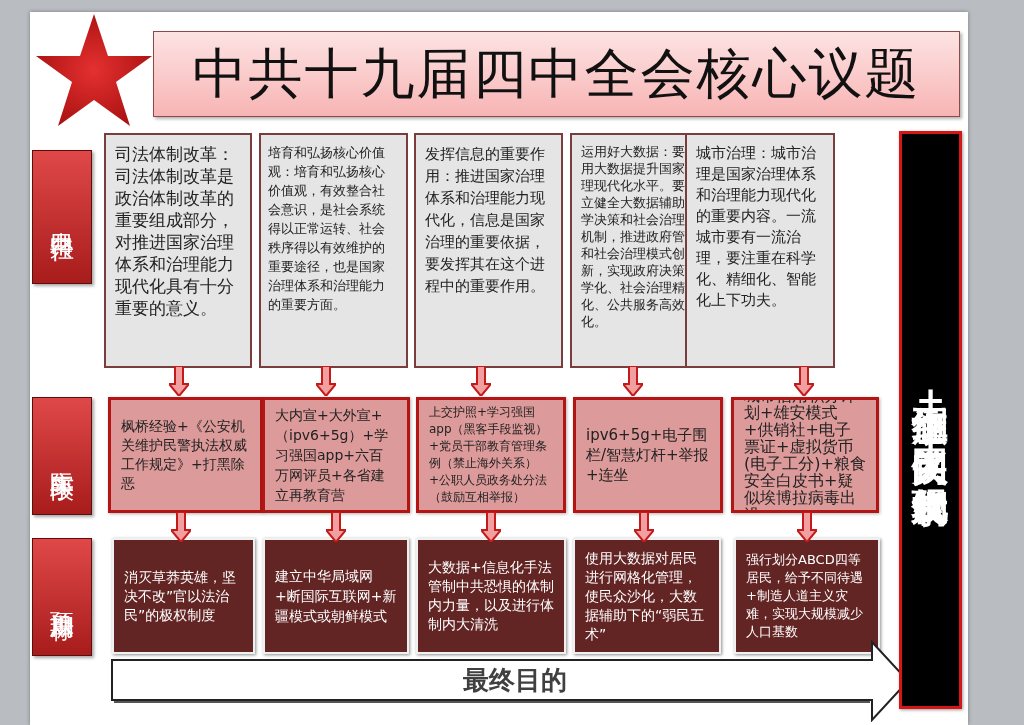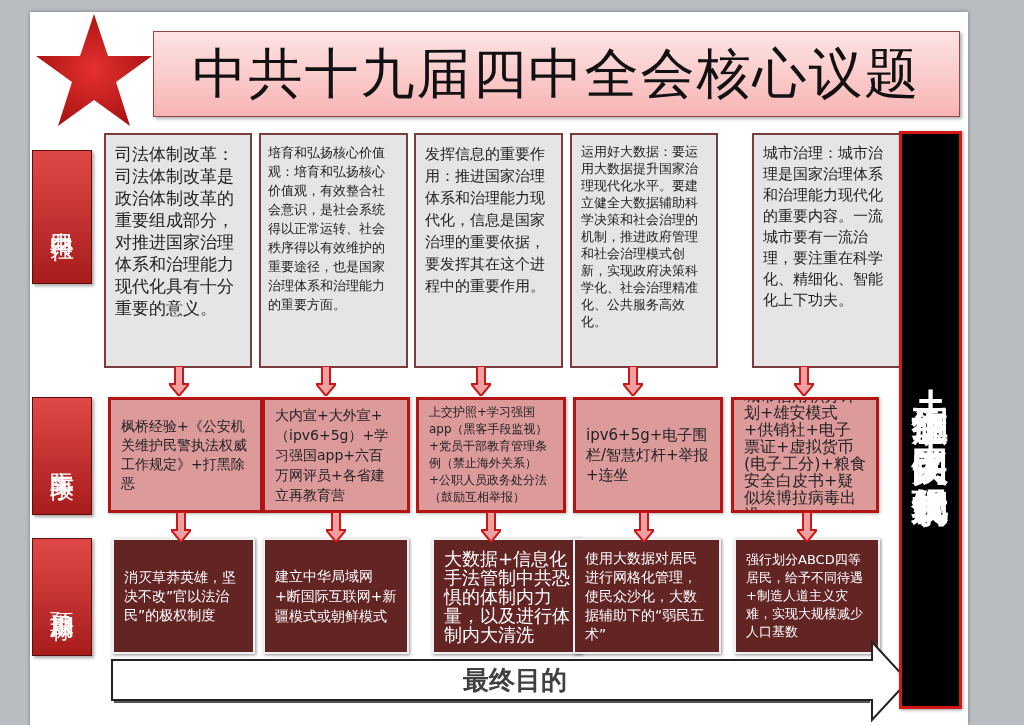--- a/index.html
+++ b/index.html
@@ -118,35 +118,35 @@
 <div class="box goal" style="left:263px;width:146px;font-size:14px;line-height:20px;">
   <span>建立中华局域网+断国际互联网+新疆模式或朝鲜模式</span>
 </div>
 
 <div class="box claim" style="left:414px;width:149px;font-size:15px;line-height:22px;">
   <span>发挥信息的重要作用：推进国家治理体系和治理能力现代化，信息是国家治理的重要依据，要发挥其在这个进程中的重要作用。</span>
 </div>
 <div class="box means" style="left:416px;width:150px;font-size:12px;line-height:17px;">
   <span>上交护照+学习强国app（黑客手段监视）+党员干部教育管理条例（禁止海外关系）+公职人员政务处分法（鼓励互相举报）</span>
 </div>
-<div class="box goal" style="left:432px;width:150px;font-size:18px;line-height:19px;">
+<div class="box goal" style="left:416px;width:150px;font-size:14px;line-height:19px;">
   <span>大数据+信息化手法管制中共恐惧的体制内力量，以及进行体制内大清洗</span>
 </div>
 
 <div class="box claim" style="left:570px;width:148px;font-size:13px;line-height:17px;">
   <span>运用好大数据：要运用大数据提升国家治理现代化水平。要建立健全大数据辅助科学决策和社会治理的机制，推进政府管理和社会治理模式创新，实现政府决策科学化、社会治理精准化、公共服务高效化。</span>
 </div>
 <div class="box means" style="left:573px;width:150px;font-size:15px;line-height:20px;">
   <span>ipv6+5g+电子围栏/智慧灯杆+举报+连坐</span>
 </div>
 <div class="box goal" style="left:573px;width:148px;font-size:14px;line-height:19px;">
   <span>使用大数据对居民进行网格化管理，使民众沙化，大数据辅助下的“弱民五术”</span>
 </div>
 
-<div class="box claim" style="left:752px;width:150px;font-size:15px;line-height:21px;">
+<div class="box claim" style="left:685px;width:150px;font-size:15px;line-height:21px;">
   <span>城市治理：城市治理是国家治理体系和治理能力现代化的重要内容。一流城市要有一流治理，要注重在科学化、精细化、智能化上下功夫。</span>
 </div>
 <div class="box means" style="left:731px;width:148px;font-size:16px;line-height:17px;">
   <span>城市信用积分计划+雄安模式+供销社+电子票证+虚拟货币(电子工分)+粮食安全白皮书+疑似埃博拉病毒出没</span>
 </div>
 <div class="box goal" style="left:734px;width:146px;font-size:13px;line-height:18px;">
   <span>强行划分ABCD四等居民，给予不同待遇+制造人道主义灾难，实现大规模减少人口基数</span>
 </div>
 
 <svg class="arrow-down" style="left:169px;top:366px;" viewBox="0 0 20 30">

